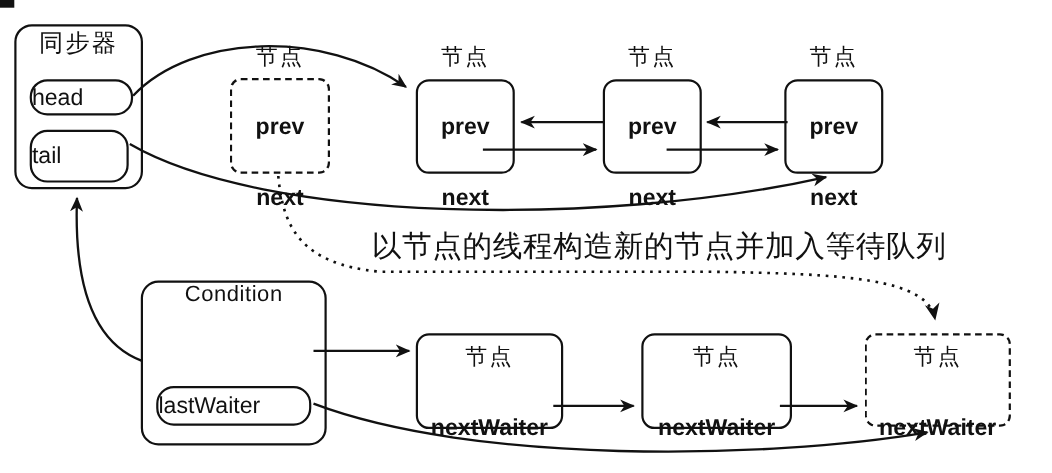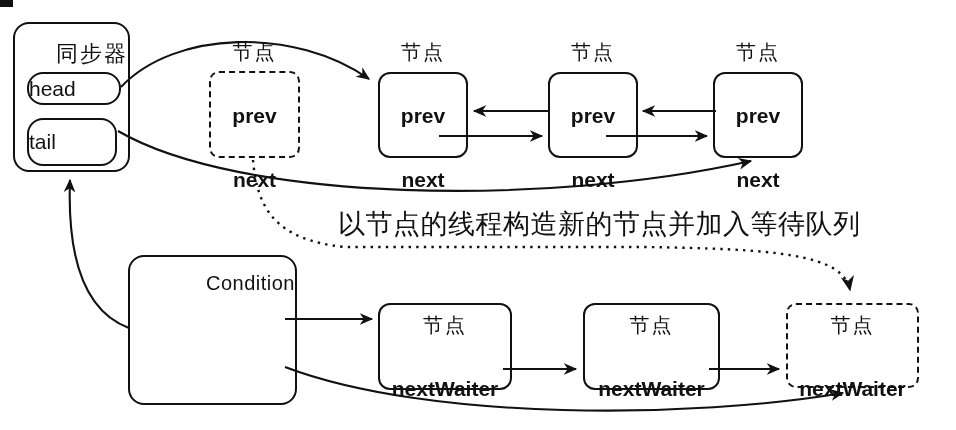--- a/index.html
+++ b/index.html
@@ -5,21 +5,21 @@
   html,body{margin:0;padding:0;background:#fff;}
   .stage{
     position:relative;width:956px;height:430px;background:#fff;overflow:hidden;
     font-family:"Liberation Sans","DejaVu Sans",sans-serif;color:#111;
   }
   .stage *{box-sizing:border-box;}
   .artifact{position:absolute;left:0;top:0;width:13px;height:7px;background:#111;}
   .group{
     position:absolute;border:2.8px solid #111;border-radius:16px;background:#fff;
   }
-  .gtitle{text-align:right;font-size:22px;margin-top:15px;letter-spacing:2px;}
+  .gtitle{text-align:center;font-size:22px;margin-top:0;letter-spacing:2px;}
   .gtitle.lat{letter-spacing:0.5px;font-size:20px;}
   .pill{
     position:absolute;border:2.6px solid #111;border-radius:16px;background:#fff;
     display:flex;align-items:center;font-size:21px;
   }
   .node{
     position:absolute;border:2.6px solid #111;border-radius:12px;background:#fff;
     display:flex;flex-direction:column;align-items:center;
   }
   .node.dash{border-style:dashed;border-radius:10px;}
@@ -69,20 +69,23 @@
     <span class="zh">节点</span>
     <span class="fld">prev</span>
     <span class="fld">next</span>
   </div>
 
   <div class="caption">以节点的线程构造新的节点并加入等待队列</div>
 
   <div class="group" style="left:128px;top:255px;width:169px;height:150px;">
     <div class="gtitle lat">Condition</div>
   </div>
+  <div class="pill" style="left:142px;top:351px;width:141px;height:36px;">
+    <span>lastWaiter</span>
+  </div>
 
   <div class="node w" style="left:378px;top:303px;width:134px;height:87px;">
     <span class="zh">节点</span>
     <span class="fld">nextWaiter</span>
   </div>
   <div class="node w" style="left:583px;top:303px;width:137px;height:87px;">
     <span class="zh">节点</span>
     <span class="fld">nextWaiter</span>
   </div>
   <div class="node dash w" style="left:786px;top:303px;width:133px;height:85px;">

